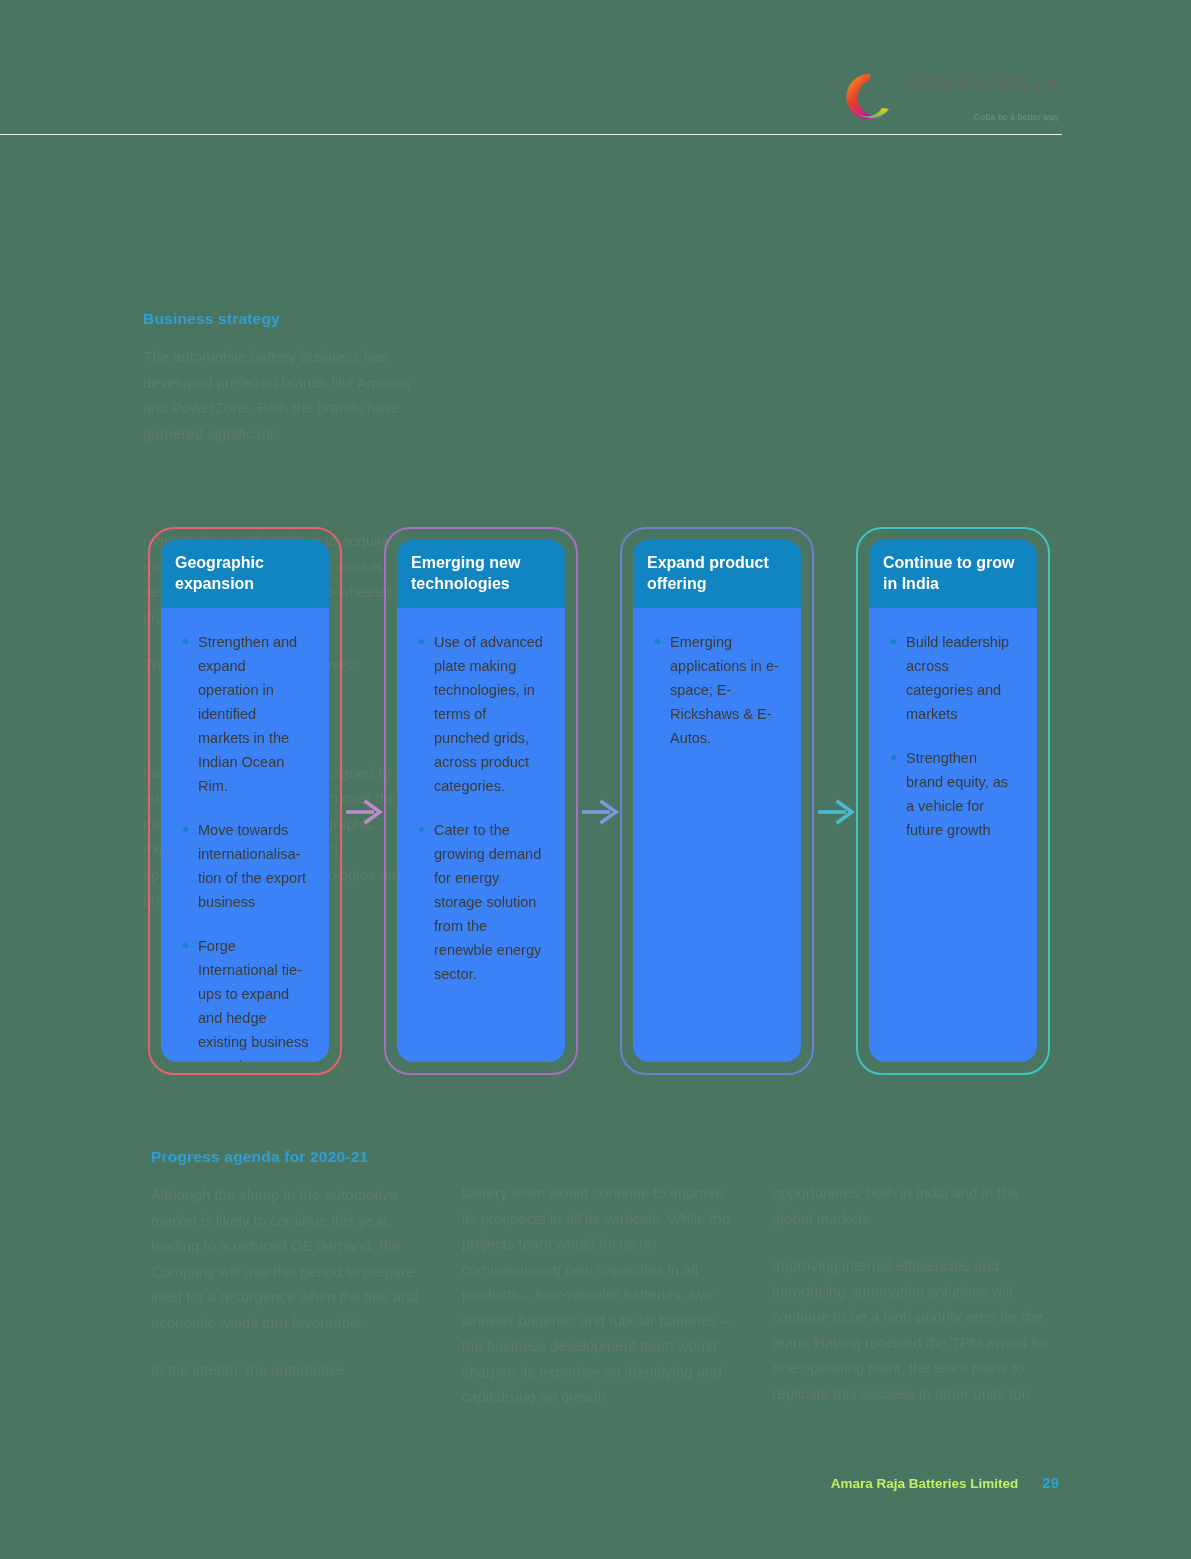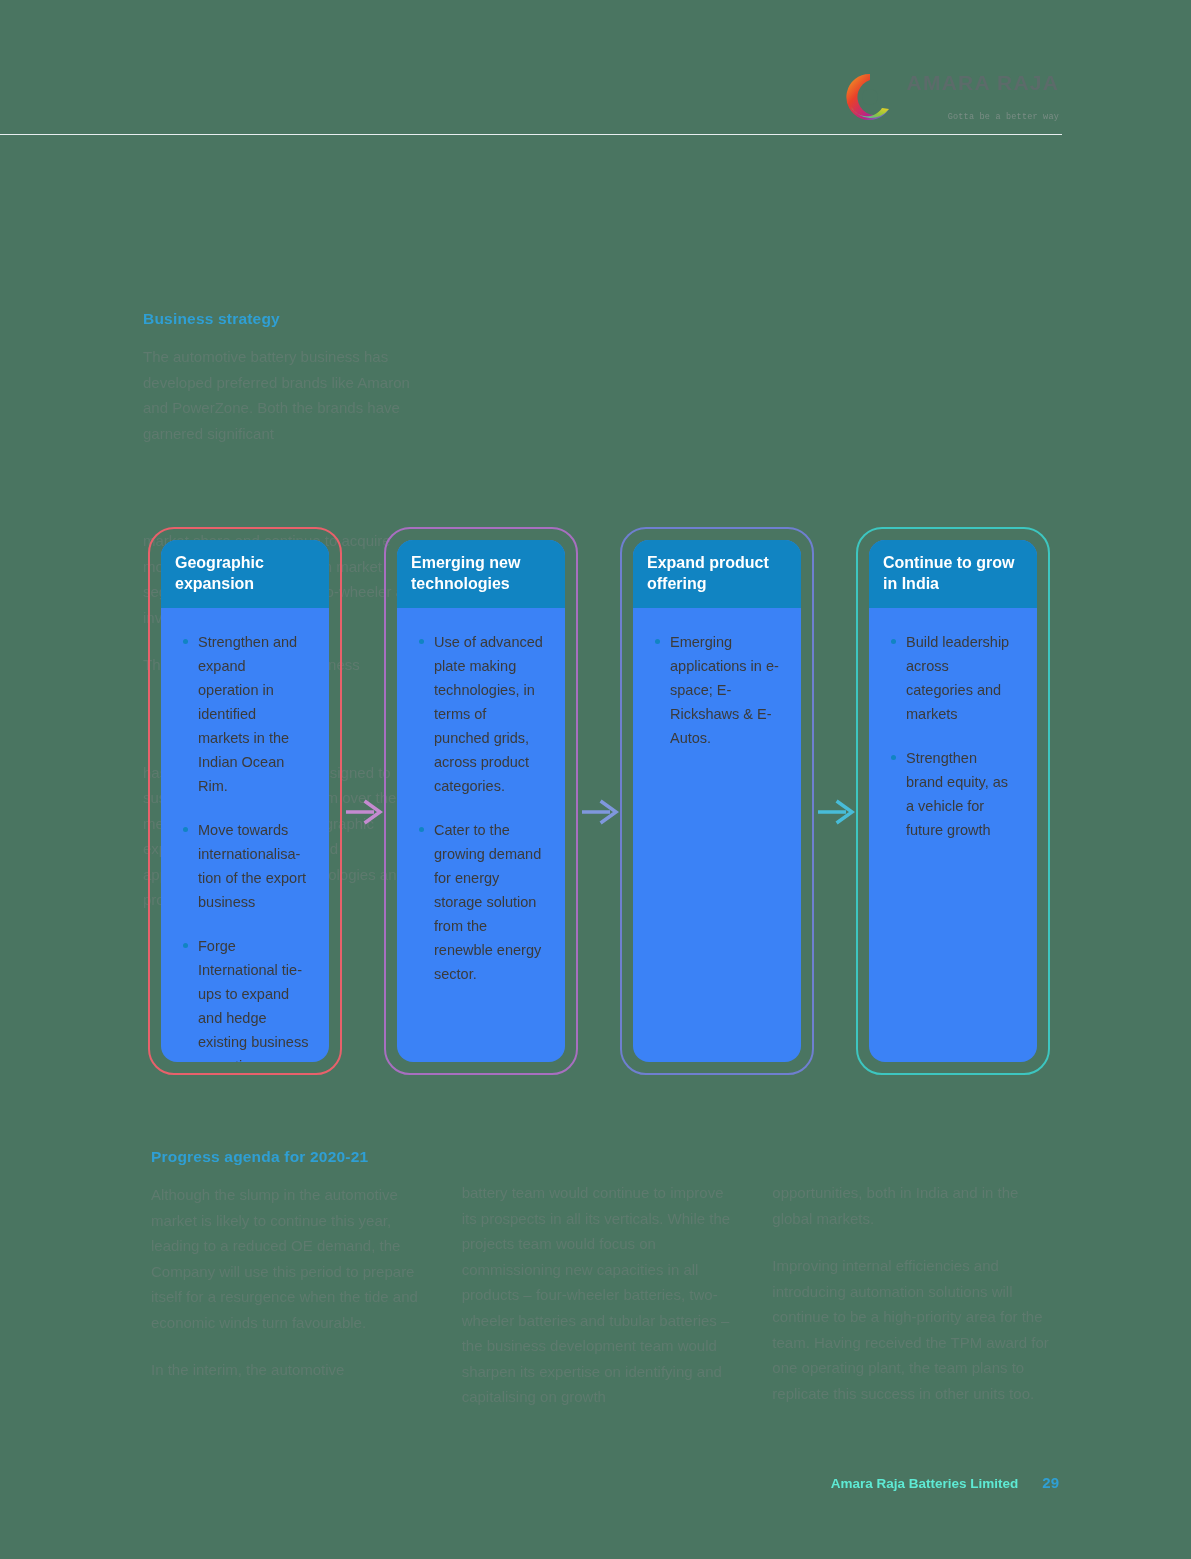--- a/index.html
+++ b/index.html
@@ -51,21 +51,20 @@
     font-size: 21px;
     font-weight: bold;
     letter-spacing: 1.2px;
     color: #5c6b6a;
   }
   .logo-tag {
     font-size: 8.5px;
     color: #7a8d85;
     margin-top: 20px;
     letter-spacing: 0.2px;
-    font-family: Liberation Mono, monospace;
   }
 
   
   .cols {
     position: absolute;
     left: 143px;
     top: 310px;
     width: 900px;
     display: flex;
     gap: 28px;
@@ -191,21 +190,21 @@
   
   .footer {
     position: absolute;
     right: 132px;
     bottom: 68px;
     display: flex;
     align-items: baseline;
     gap: 24px;
   }
   .footer-text {
-    color: #5eead4;
+    color: #bef264;
     font-size: 13.5px;
     font-weight: bold;
   }
   .footer-page {
     color: #2f9fd4;
     font-size: 15px;
     font-weight: bold;
   }
 </style>
 </head>

